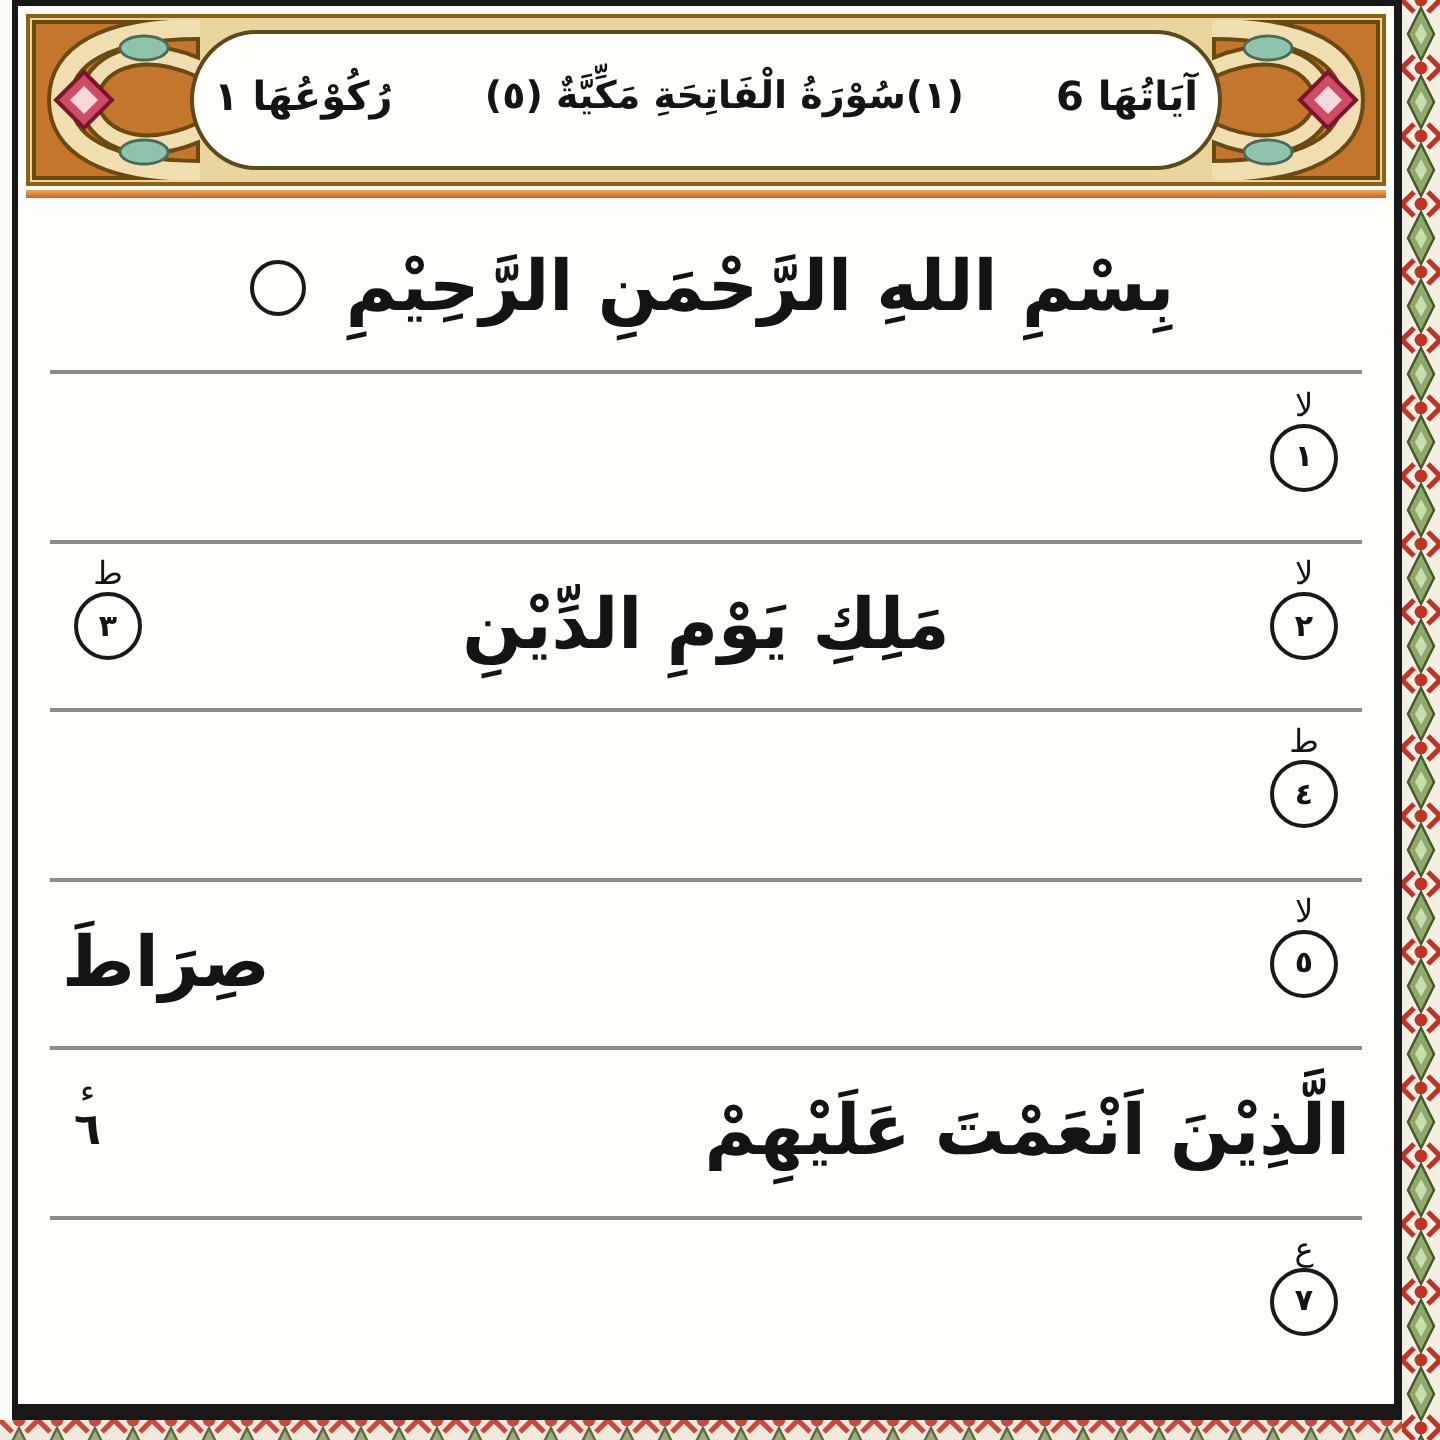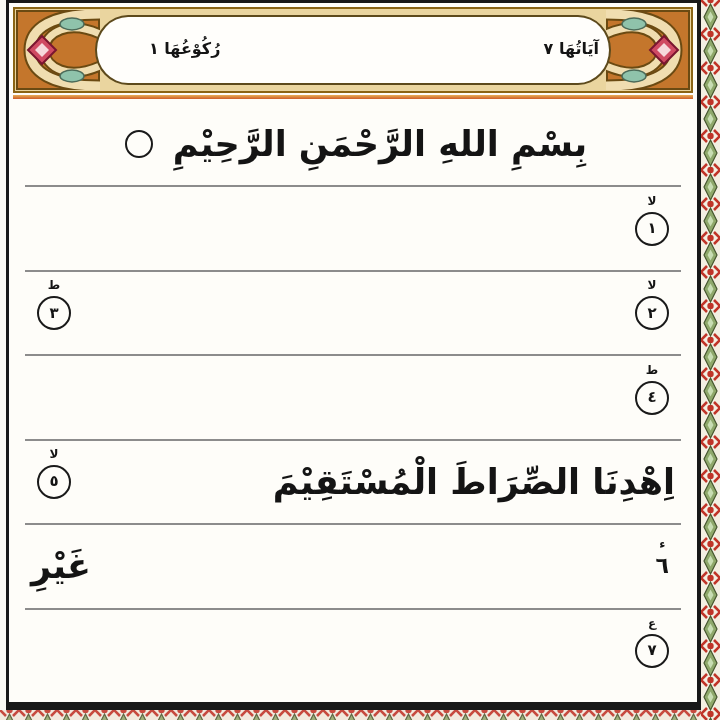--- a/index.html
+++ b/index.html
@@ -37,46 +37,46 @@
     background:#fffefb;
     border:2px solid #5d4a1c;
     border-radius:34px / 36px;
   }
   .header-text{
     position:absolute;left:92px;right:92px;top:0;bottom:4px;
     display:flex;align-items:center;justify-content:space-between;
     direction:rtl;
     font-size:19px;font-weight:bold;white-space:nowrap;
   }
-  .header-text .side{font-size:16px;margin-left:42px;}
+  .header-text .side{font-size:20px;}
   
   .body-area{
     position:absolute;left:8px;right:8px;top:100px;bottom:10px;
-    display:flex;flex-direction:column;justify-content:flex-end;
+    display:flex;flex-direction:column;
   }
   .line{
     flex:1;display:flex;align-items:center;direction:rtl;
     padding:0 14px;font-weight:bold;font-size:35px;
     white-space:nowrap;
   }
   .line.center{justify-content:center;gap:14px;}
   .line.spread{justify-content:space-between;}
   .divider{flex:none;height:2px;background:#8c8c8c;margin:0 8px;}
   
   .marker{position:relative;display:inline-flex;align-items:center;justify-content:center;margin:0 6px;}
   .marker .digit{
     width:30px;height:30px;border:2.5px solid #1a1a1a;border-radius:50%;
     display:flex;align-items:center;justify-content:center;
     font-size:15px;font-weight:bold;line-height:1;
   }
   .marker.empty .digit{width:24px;height:24px;border-width:2px;}
   .marker.plain .digit{width:auto;height:auto;border:none;font-size:22px;}
   .marker .waqf{
     position:absolute;top:-17px;left:50%;transform:translateX(-50%);
-    font-size:12px;font-weight:bold;line-height:1;
+    font-size:16px;font-weight:normal;line-height:1;
   }
 </style>
 </head>
 <body>
 
 <svg class="strip-right" width="19" height="720" xmlns="http://www.w3.org/2000/svg">
   <defs>
     <pattern id="tex" width="19" height="34" patternUnits="userSpaceOnUse">
       <rect width="19" height="34" fill="#f3efe2"></rect>
       <path d="M0 0 L6 6 M19 0 L13 6 M0 34 L6 28 M19 34 L13 28" stroke="#c03428" stroke-width="2.6" fill="none"></path>
@@ -117,21 +117,22 @@
       <path d="M84 4 C 36 4 14 18 14 40 C 14 62 36 76 84 76" fill="none" stroke="#f0ddb0" stroke-width="9"></path>
       <path d="M84 24 C 52 10 30 22 28 40 C 30 58 52 70 84 56" fill="none" stroke="#6b4a12" stroke-width="11"></path>
       <path d="M84 24 C 52 10 30 22 28 40 C 30 58 52 70 84 56" fill="none" stroke="#f0ddb0" stroke-width="7"></path>
       <ellipse cx="56" cy="14" rx="12" ry="6" fill="#8fc3ab" stroke="#4c6a58" stroke-width="1.4"></ellipse>
       <ellipse cx="56" cy="66" rx="12" ry="6" fill="#8fc3ab" stroke="#4c6a58" stroke-width="1.4"></ellipse>
       <path d="M26 26 L40 40 L26 54 L12 40 Z" fill="#cf4a63" stroke="#7a1530" stroke-width="2"></path>
       <path d="M26 33 L33 40 L26 47 L19 40 Z" fill="#f6d9dd"></path>
     </svg>
     <div class="header-panel"></div>
     <div class="header-text">
-      <span class="side">آيَاتُهَا ٧</span>
+      <span class="side">آيَاتُهَا 6</span>
+      <span>(١)سُوْرَةُ الْفَاتِحَةِ مَكِّيَّةٌ (٥)</span>
       <span class="side">رُكُوْعُهَا ١</span>
     </div>
   </div>
   <div class="header-underline"></div>
 
   <div class="body-area">
 
     <div class="line center">
       <span>بِسْمِ اللهِ الرَّحْمَنِ الرَّحِيْمِ</span>
       <span class="marker empty">
@@ -147,50 +148,51 @@
         <span class="digit">١</span>
       </span>
     </div>
     <div class="divider"></div>
 
     <div class="line spread">
       <span class="marker">
         <span class="waqf">لا</span>
         <span class="digit">٢</span>
       </span>
+      <span>مَلِكِ يَوْمِ الدِّيْنِ</span>
       <span class="marker">
         <span class="waqf">ط</span>
         <span class="digit">٣</span>
       </span>
     </div>
     <div class="divider"></div>
 
     <div class="line spread">
       <span class="marker">
         <span class="waqf">ط</span>
         <span class="digit">٤</span>
       </span>
     </div>
     <div class="divider"></div>
 
     <div class="line spread">
-      <span>اِهْدِنَا الصِّرَاطَ الْمُسْتَقِيْمَ</span>
       <span class="marker">
         <span class="waqf">لا</span>
         <span class="digit">٥</span>
       </span>
-    </div>
-    <div class="divider"></div>
-
-    <div class="line spread">
+      <span>صِرَاطَ</span>
+    </div>
+    <div class="divider"></div>
+
+    <div class="line spread">
+      <span>الَّذِيْنَ اَنْعَمْتَ عَلَيْهِمْ</span>
       <span class="marker plain">
         <span class="waqf">ء</span>
         <span class="digit">٦</span>
       </span>
-      <span>غَيْرِ</span>
     </div>
     <div class="divider"></div>
 
     <div class="line spread">
       <span class="marker">
         <span class="waqf">ع</span>
         <span class="digit">٧</span>
       </span>
     </div>
 

